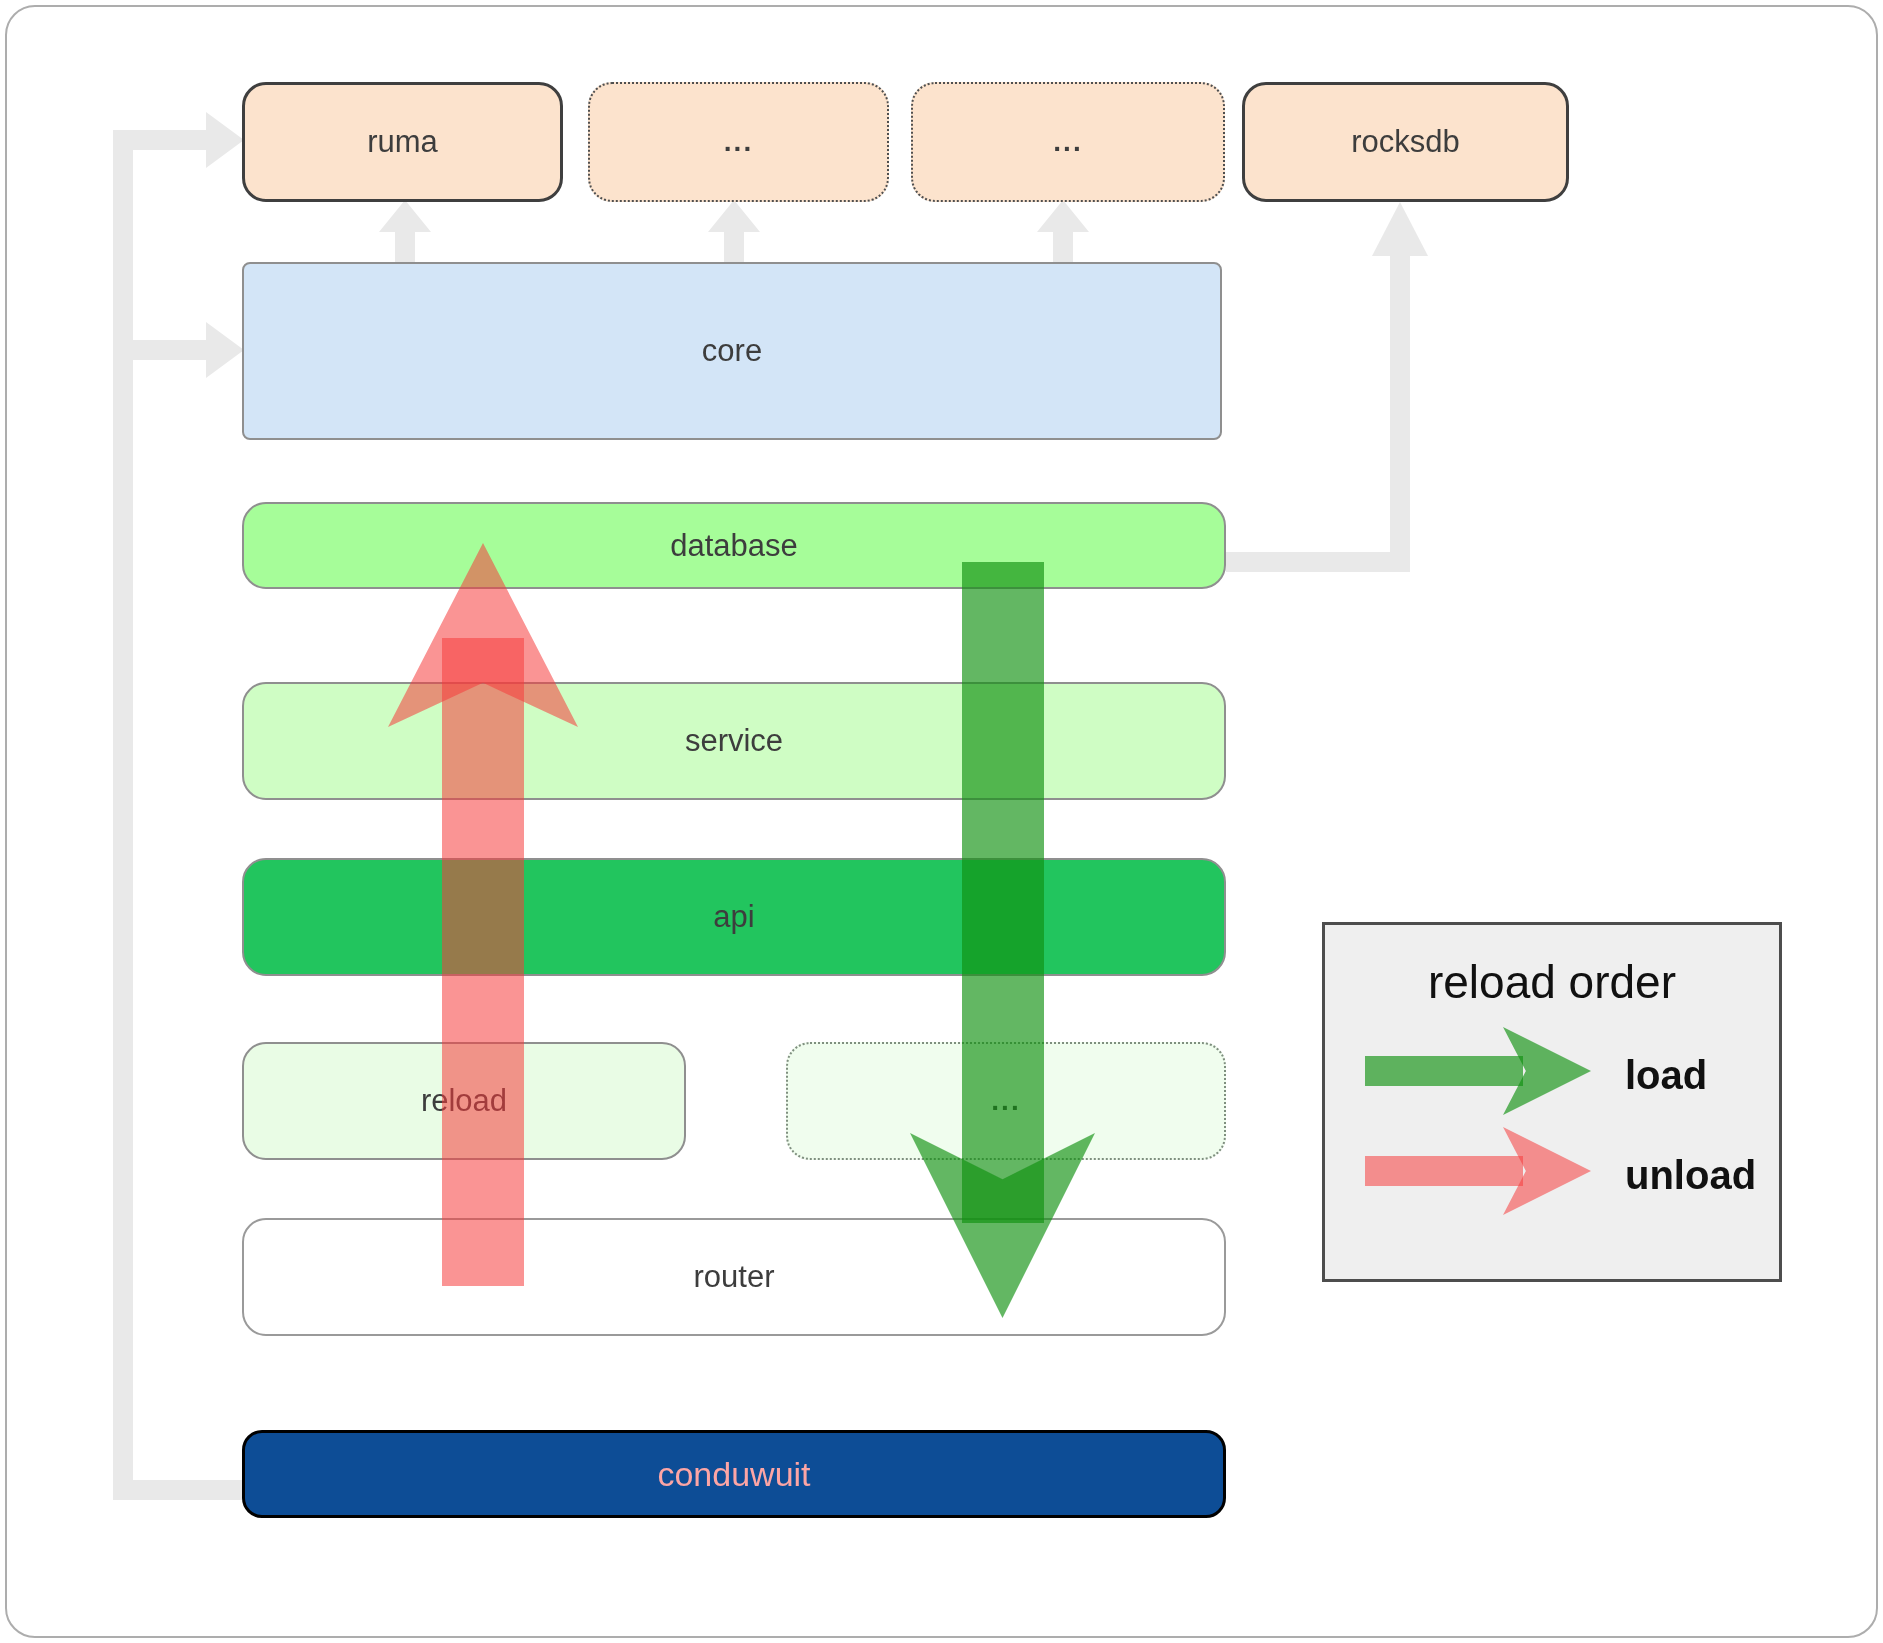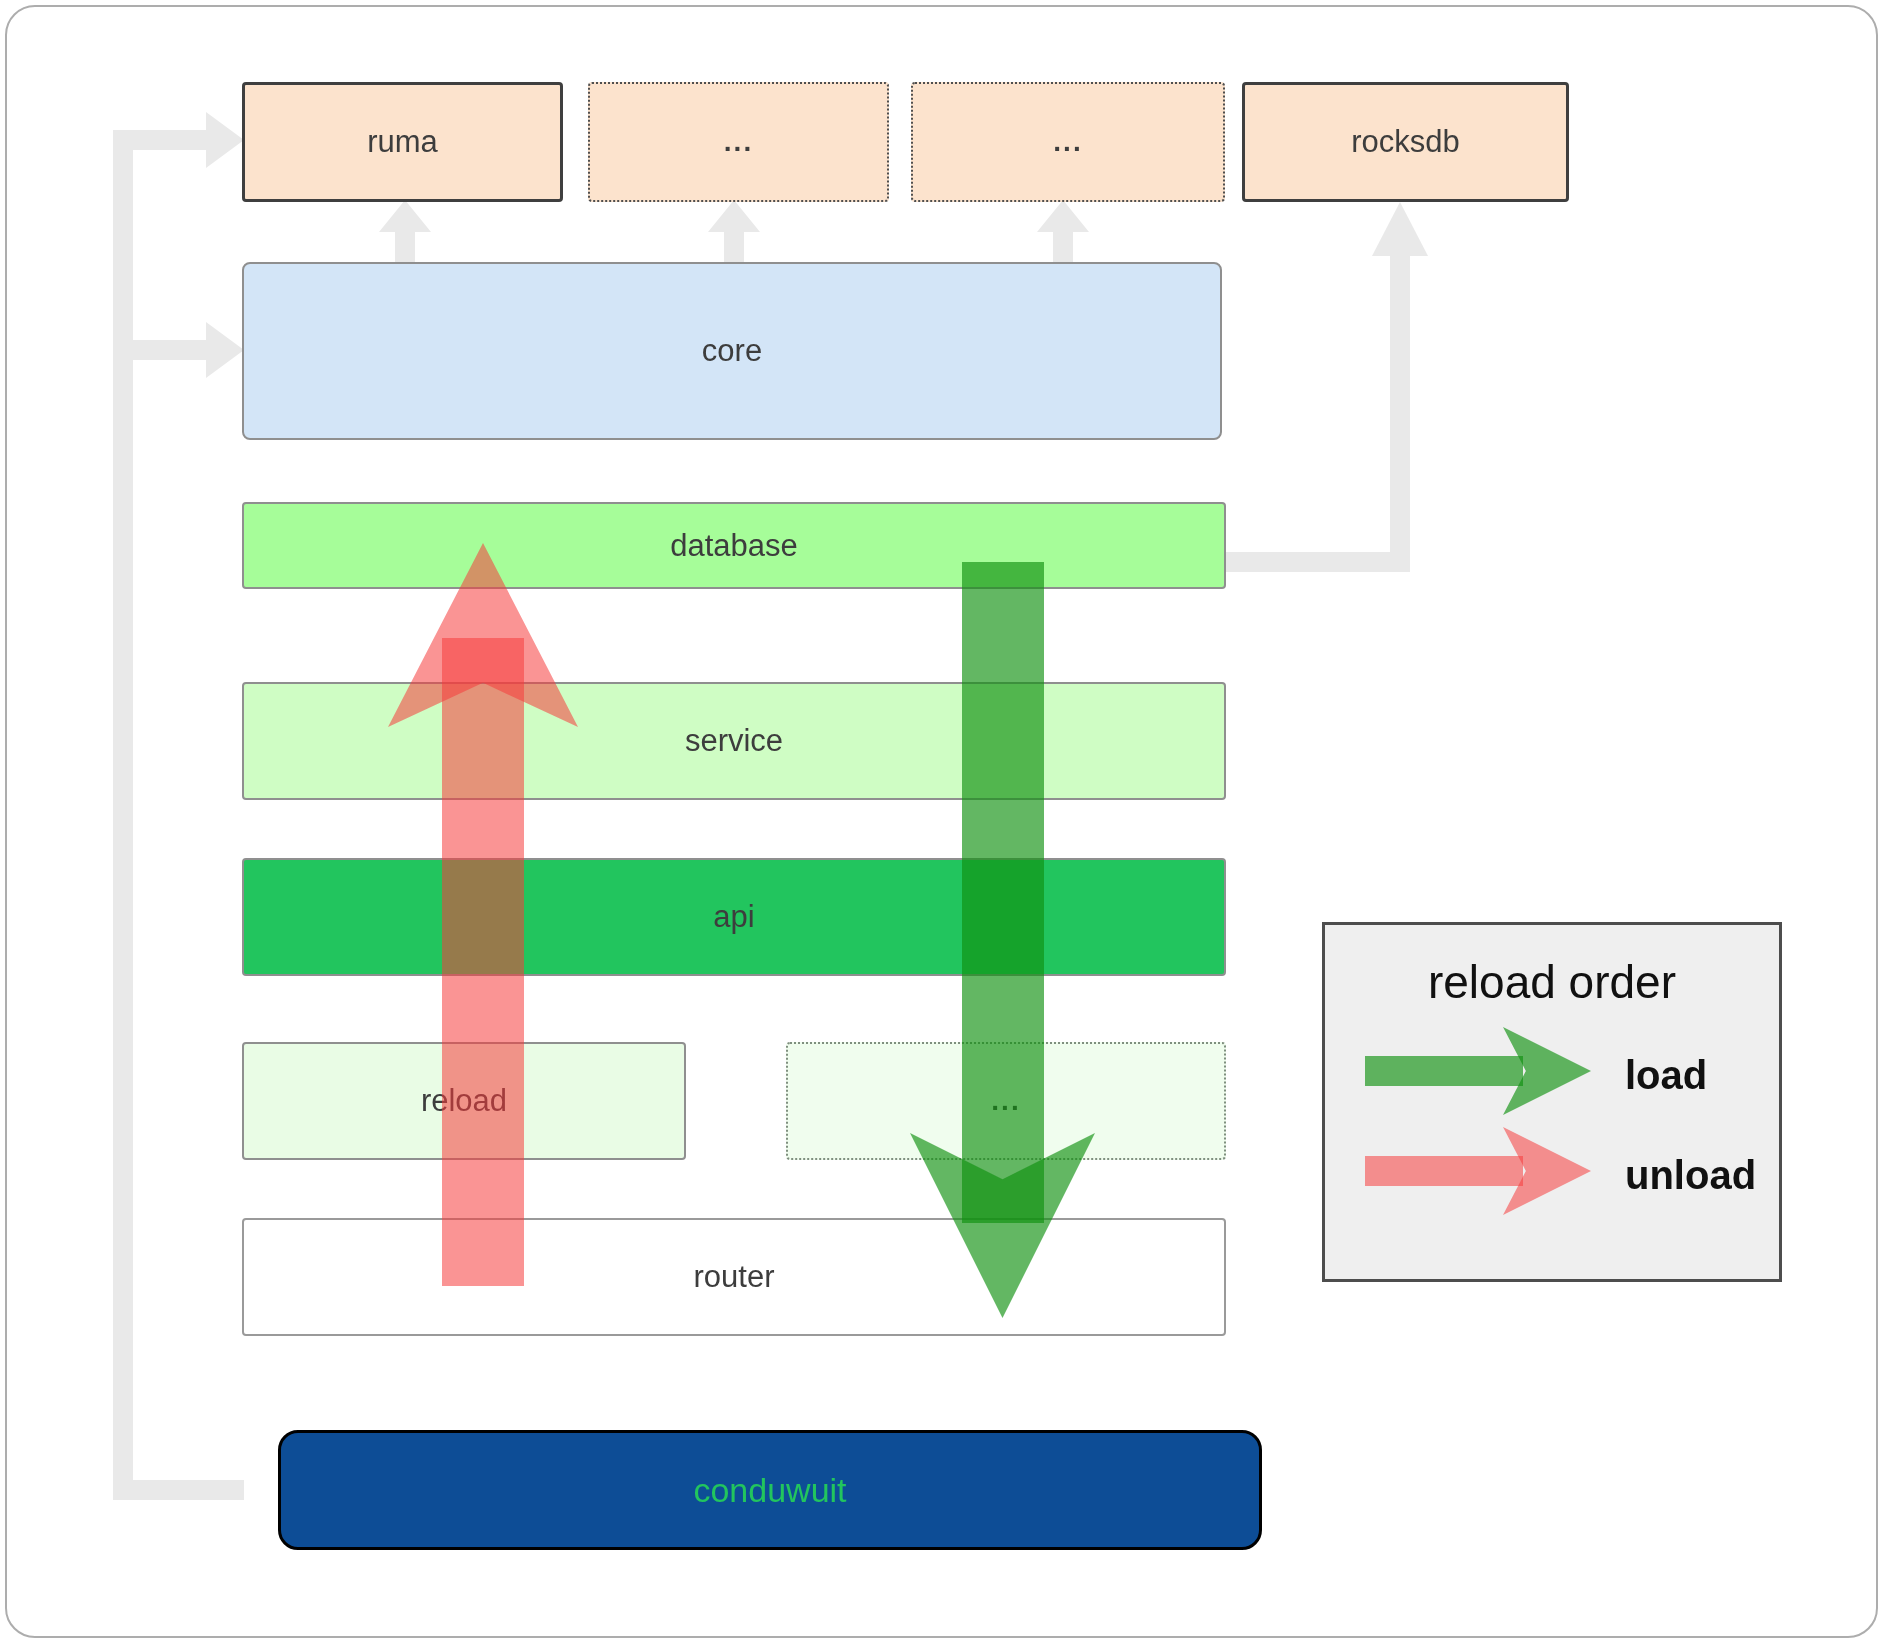--- a/index.html
+++ b/index.html
@@ -5,36 +5,36 @@
   html,body{margin:0;padding:0;background:#ffffff;}
   #canvas{
     position:relative;width:1883px;height:1643px;background:#ffffff;overflow:hidden;
     font-family:"Liberation Sans","DejaVu Sans",sans-serif;
   }
   .frame{position:absolute;inset:5px;border:2px solid #adadad;border-radius:30px;}
 
   
   .node{
     position:absolute;display:flex;align-items:center;justify-content:center;
-    border-radius:4px;box-sizing:border-box;
+    border-radius:24px;box-sizing:border-box;
     font-size:31px;color:#3d3d3d;
   }
   .node-ruma    {left:242px;top:82px;  width:321px;height:120px;background:#fce3cd;border:3px solid #3f3f3f;}
   .node-dots1   {left:588px;top:82px;  width:301px;height:120px;background:#fce3cd;border:2px dotted #4f4f4f;}
   .node-dots2   {left:911px;top:82px;  width:314px;height:120px;background:#fce3cd;border:2px dotted #4f4f4f;}
   .node-rocksdb {left:1242px;top:82px; width:327px;height:120px;background:#fce3cd;border:3px solid #3f3f3f;}
   .node-core    {left:242px;top:262px; width:980px;height:178px;background:#d3e5f7;border:2px solid #8f8f8f;border-radius:8px;}
   .node-database{left:242px;top:502px; width:984px;height:87px;background:#a6fd99;border:2px solid #8f8f8f;}
   .node-service {left:242px;top:682px; width:984px;height:118px;background:#cffdc4;border:2px solid #8f8f8f;}
   .node-api     {left:242px;top:858px; width:984px;height:118px;background:#22c55e;border:2px solid #8f8f8f;}
   .node-admin   {left:242px;top:1042px;width:444px;height:118px;background:#e9fce5;border:2px solid #8f8f8f;}
   .node-dots3   {left:786px;top:1042px;width:440px;height:118px;background:#f0fdee;border:2px dotted #7f8f7f;}
   .node-router  {left:242px;top:1218px;width:984px;height:118px;background:#ffffff;border:2px solid #9a9a9a;}
-  .node-conduwuit{left:242px;top:1430px;width:984px;height:120px;background:#0d4d96;border:3px solid #000000;
-                  border-radius:20px;color:#22c55e;font-size:34px;margin-left:36px;}
+  .node-conduwuit{left:242px;top:1430px;width:984px;height:88px;background:#0d4d96;border:3px solid #000000;
+                  border-radius:20px;color:#fca5a5;font-size:34px;}
   .dots-label{font-weight:bold;letter-spacing:2px;font-size:28px;}
 
   
   .conn{position:absolute;background:#e9e9e9;}
   .conn-vert-left   {left:113px;top:130px;width:20px;height:1370px;border-radius:10px 10px 0 0;}
   .conn-arm-ruma    {left:113px;top:130px;width:95px;height:20px;}
   .conn-arm-core    {left:133px;top:340px;width:75px;height:20px;}
   .conn-arm-conduwuit{left:113px;top:1480px;width:131px;height:20px;}
   .conn-db-rocks-h  {left:1226px;top:552px;width:184px;height:20px;border-radius:0 10px 10px 0;}
   .conn-db-rocks-v  {left:1390px;top:250px;width:20px;height:322px;}

